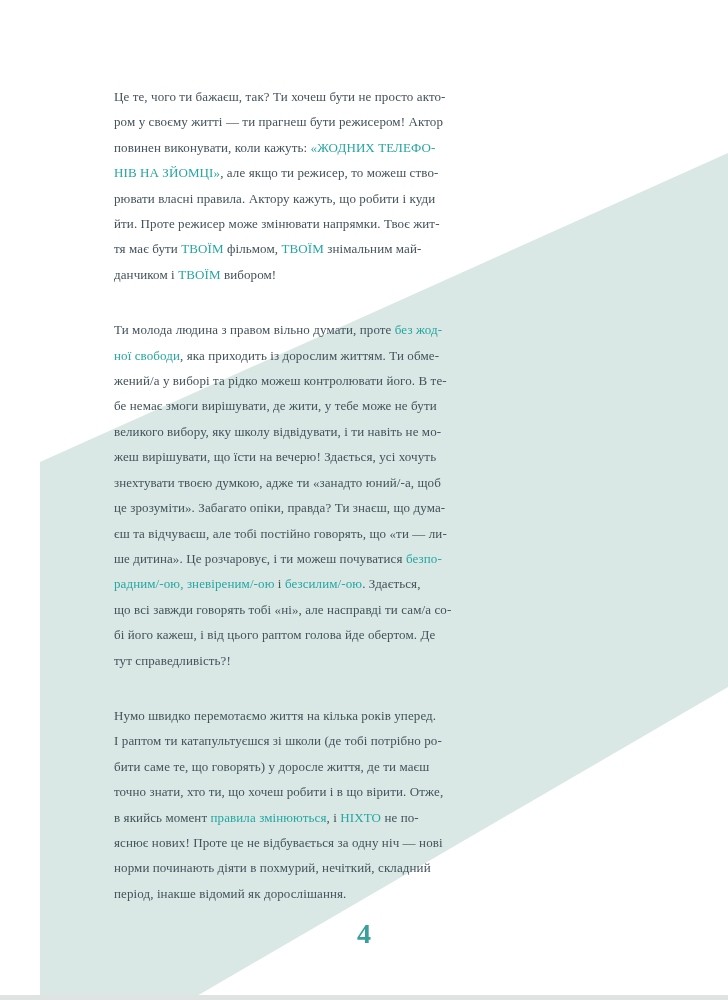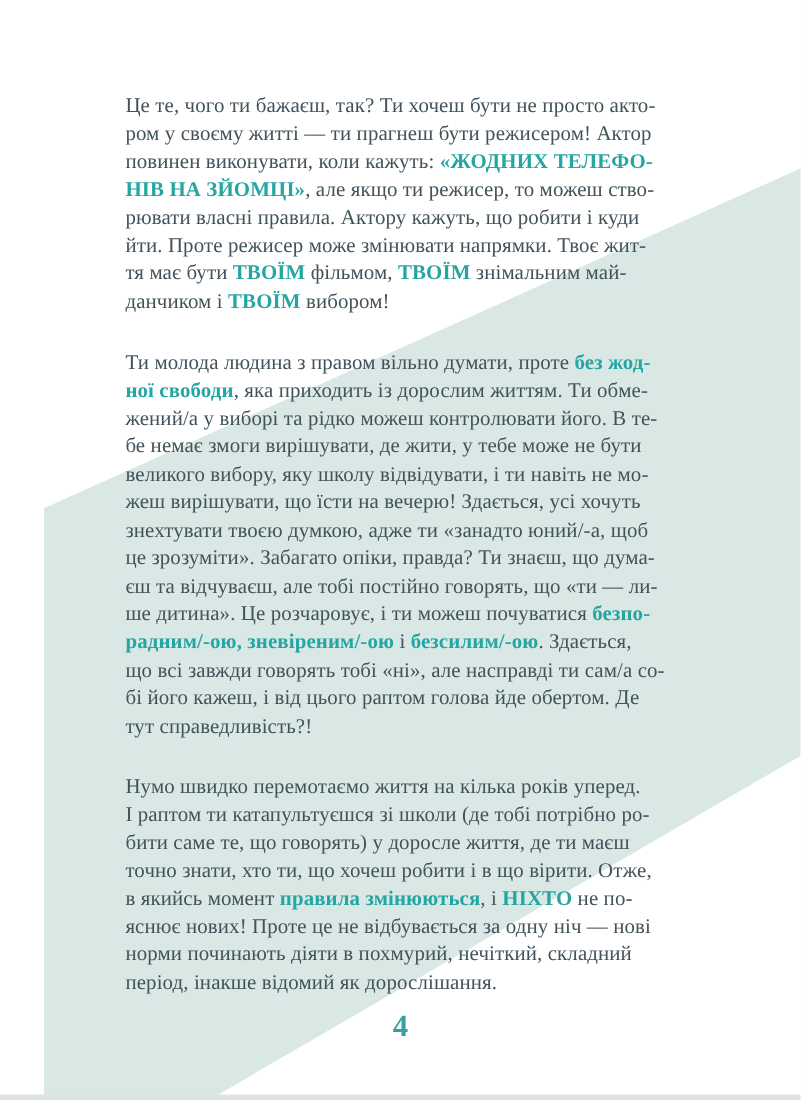--- a/index.html
+++ b/index.html
@@ -23,25 +23,25 @@
     background:var(--mint);
     clip-path:polygon(40px 462px,728px 153px,728px 687px,190px 1000px,40px 1000px);
   }
   .bottom-edge{
     position:absolute;left:0;bottom:0;width:728px;height:5px;
     background:var(--edge);
   }
   .text-block{
     position:absolute;left:114px;top:84px;width:516px;
     color:var(--body-text);
-    font-size:19px;line-height:25.4px;
+    font-size:13px;line-height:25.4px;
     letter-spacing:0.1px;
   }
   .text-block p{margin:0 0 30px 0;}
-  .accent{color:var(--accent);font-weight:700;}
+  .accent{color:var(--accent);font-weight:400;}
   .page-number{
     position:absolute;left:0;top:918px;width:728px;
     text-align:center;
     color:var(--page-number-color);
     font-size:28px;font-weight:700;
   }
 </style>
 </head>
 <body>
 

